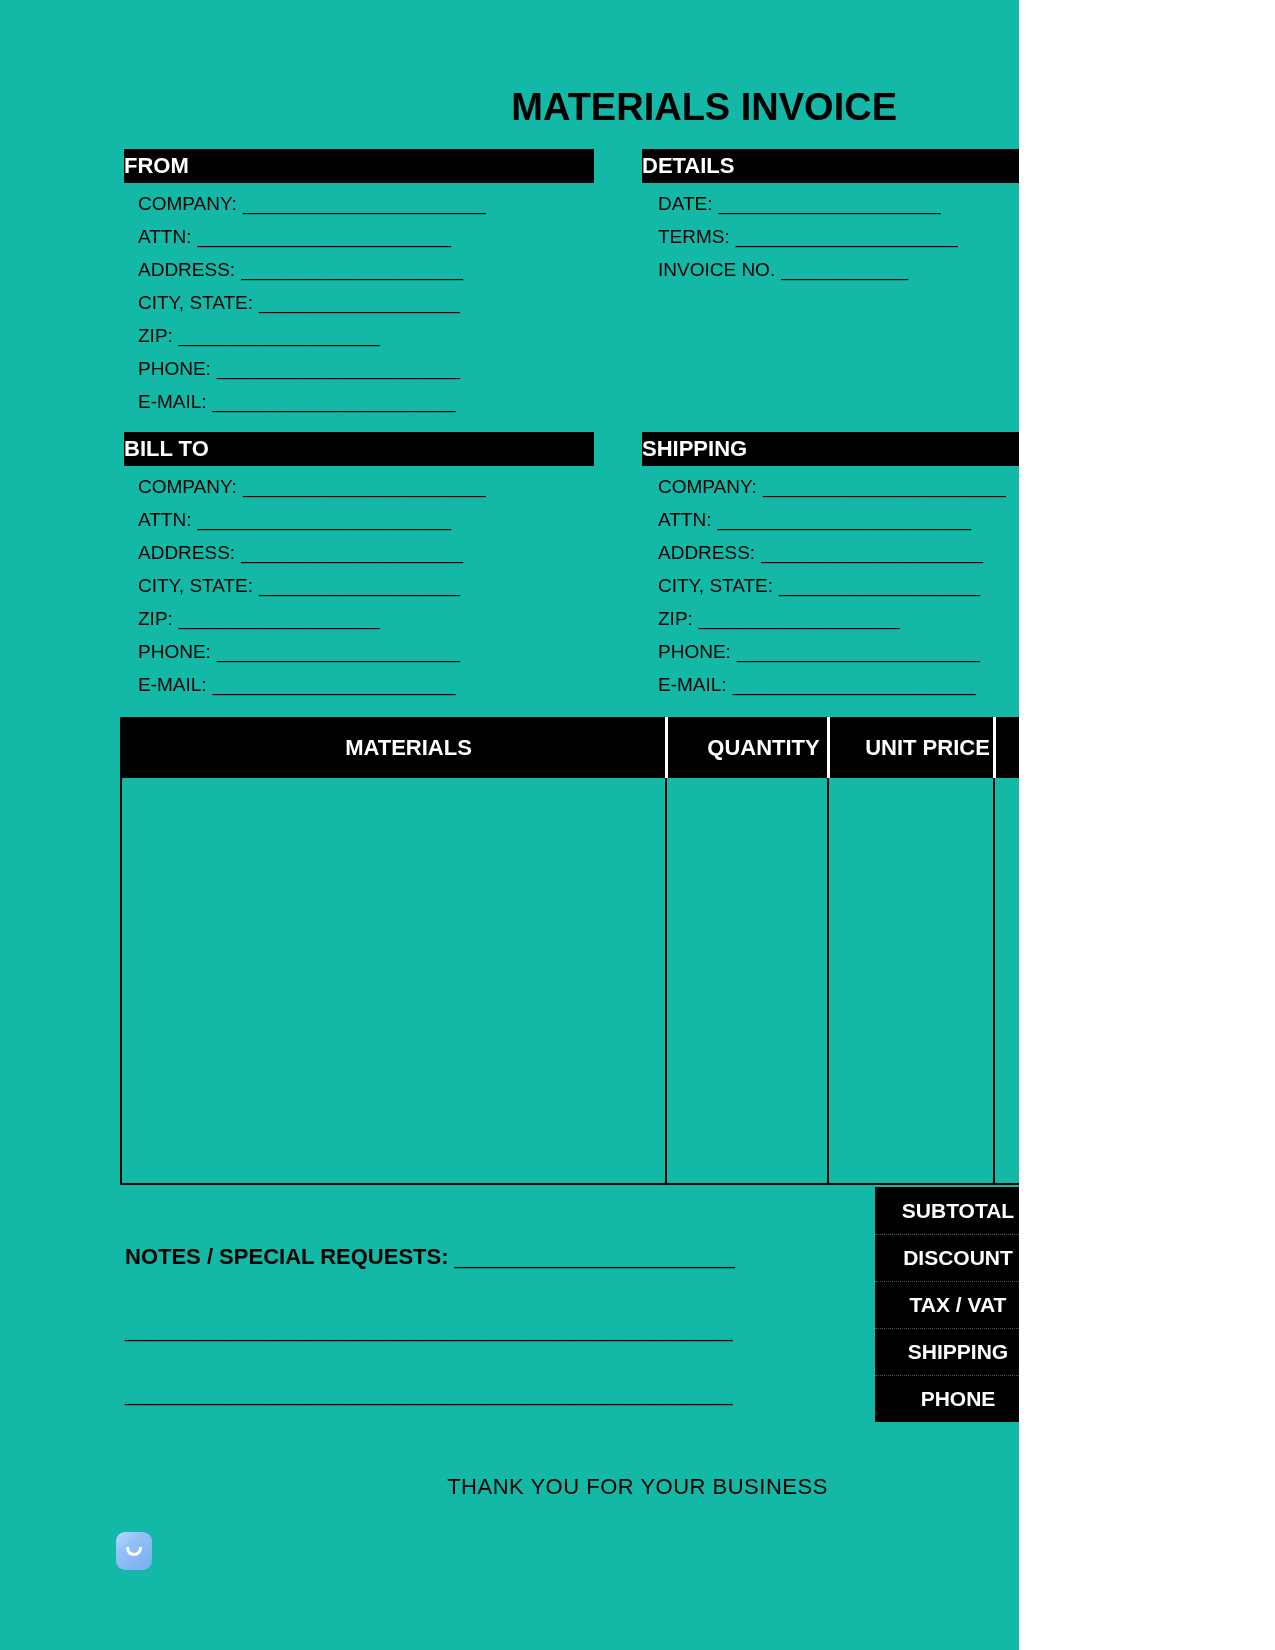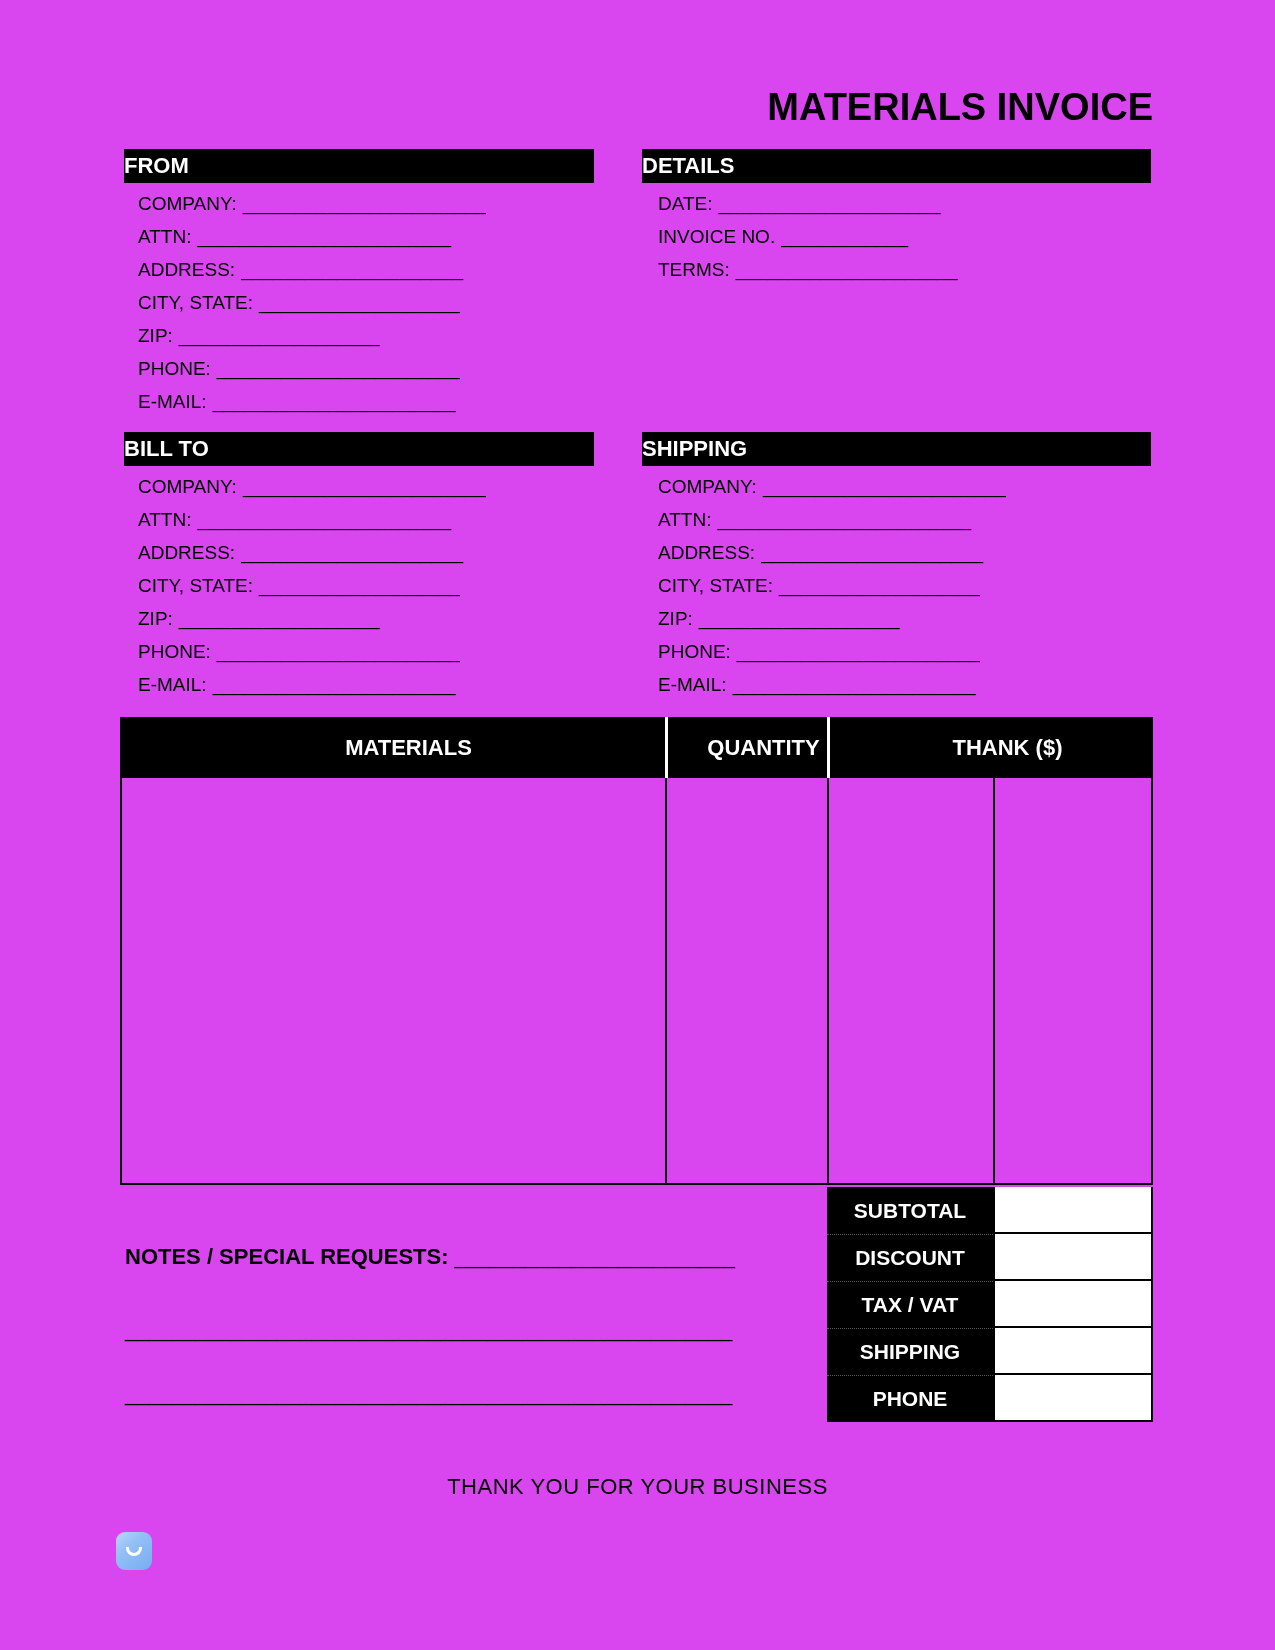--- a/index.html
+++ b/index.html
@@ -1,16 +1,16 @@
 <!DOCTYPE html>
 <html><head>
 <meta charset="utf-8">
 <style>
   html,body{margin:0;padding:0;background:#fff;}
-  .page{position:relative;width:1275px;height:1650px;background:#d946ef;
+  .page{position:relative;width:1019px;height:1650px;background:#14b8a6;
         font-family:"Liberation Sans", sans-serif;color:#000;overflow:hidden;}
 
   .title{position:absolute;top:86px;right:122px;margin:0;
          font-size:38px;font-weight:bold;letter-spacing:0px;white-space:nowrap;}
 
   .panel{position:absolute;box-sizing:border-box;}
   .p-from   {left:124px;top:149px;width:470px;}
   .p-details{left:642px;top:149px;width:509px;}
   .p-billto {left:124px;top:432px;width:470px;}
   .p-ship   {left:642px;top:432px;width:509px;}
@@ -30,21 +30,21 @@
   .thead .c2,.thead .c3,.thead .c4{border-left:3px solid #fff;}
   .tbody{display:flex;height:407px;box-sizing:border-box;
          border-left:2px solid #000;border-right:2px solid #000;border-bottom:2px solid #000;}
   .td{box-sizing:border-box;}
   .tbody .c1,.tbody .c2,.tbody .c3{border-right:2px solid #000;}
 
   
   .summary{position:absolute;left:827px;top:1187px;width:326px;}
   .srow{display:flex;height:47px;}
   .slabel{width:166px;background:#000;color:#fff;font-size:21px;font-weight:bold;
-          display:flex;align-items:center;justify-content:center;box-sizing:border-box;}
+          display:flex;align-items:center;justify-content:center;box-sizing:border-box;margin-left:48px;}
   .srow + .srow .slabel{border-top:1px dotted #555;}
   .svalue{flex:1;background:#fff;box-sizing:border-box;
           border-left:2px solid #000;border-right:2px solid #000;border-bottom:2px solid #000;}
 
   
   .notes-label-row{position:absolute;left:125px;top:1244px;font-size:22px;font-weight:bold;white-space:nowrap;}
   .notes-label-row .blank{font-weight:normal;font-size:21px;}
   .notes-line2{position:absolute;left:125px;top:1318px;font-size:21px;white-space:nowrap;}
   .notes-line3{position:absolute;left:125px;top:1382px;font-size:21px;white-space:nowrap;}
 
@@ -74,22 +74,22 @@
       <div class="frow"><span>ZIP:</span><span class="blank">___________________</span></div>
       <div class="frow"><span>PHONE:</span><span class="blank">_______________________</span></div>
       <div class="frow"><span>E-MAIL:</span><span class="blank">_______________________</span></div>
     </div>
   </section>
 
   <section class="panel p-details">
     <div class="bar">DETAILS</div>
     <div class="fields">
       <div class="frow"><span>DATE:</span><span class="blank">_____________________</span></div>
+      <div class="frow"><span>TERMS:</span><span class="blank">_____________________</span></div>
       <div class="frow"><span>INVOICE NO.</span><span class="blank">____________</span></div>
-      <div class="frow"><span>TERMS:</span><span class="blank">_____________________</span></div>
     </div>
   </section>
 
   <section class="panel p-billto">
     <div class="bar">BILL TO</div>
     <div class="fields">
       <div class="frow"><span>COMPANY:</span><span class="blank">_______________________</span></div>
       <div class="frow"><span>ATTN:</span><span class="blank">________________________</span></div>
       <div class="frow"><span>ADDRESS:</span><span class="blank">_____________________</span></div>
       <div class="frow"><span>CITY, STATE:</span><span class="blank">___________________</span></div>
@@ -109,20 +109,21 @@
       <div class="frow"><span>ZIP:</span><span class="blank">___________________</span></div>
       <div class="frow"><span>PHONE:</span><span class="blank">_______________________</span></div>
       <div class="frow"><span>E-MAIL:</span><span class="blank">_______________________</span></div>
     </div>
   </section>
 
   <div class="items-table">
     <div class="thead">
       <div class="th c1">MATERIALS</div>
       <div class="th c2">QUANTITY</div>
+      <div class="th c3">UNIT PRICE</div>
       <div class="th c4">THANK ($)</div>
     </div>
     <div class="tbody">
       <div class="td c1"></div>
       <div class="td c2"></div>
       <div class="td c3"></div>
       <div class="td c4"></div>
     </div>
   </div>
 

